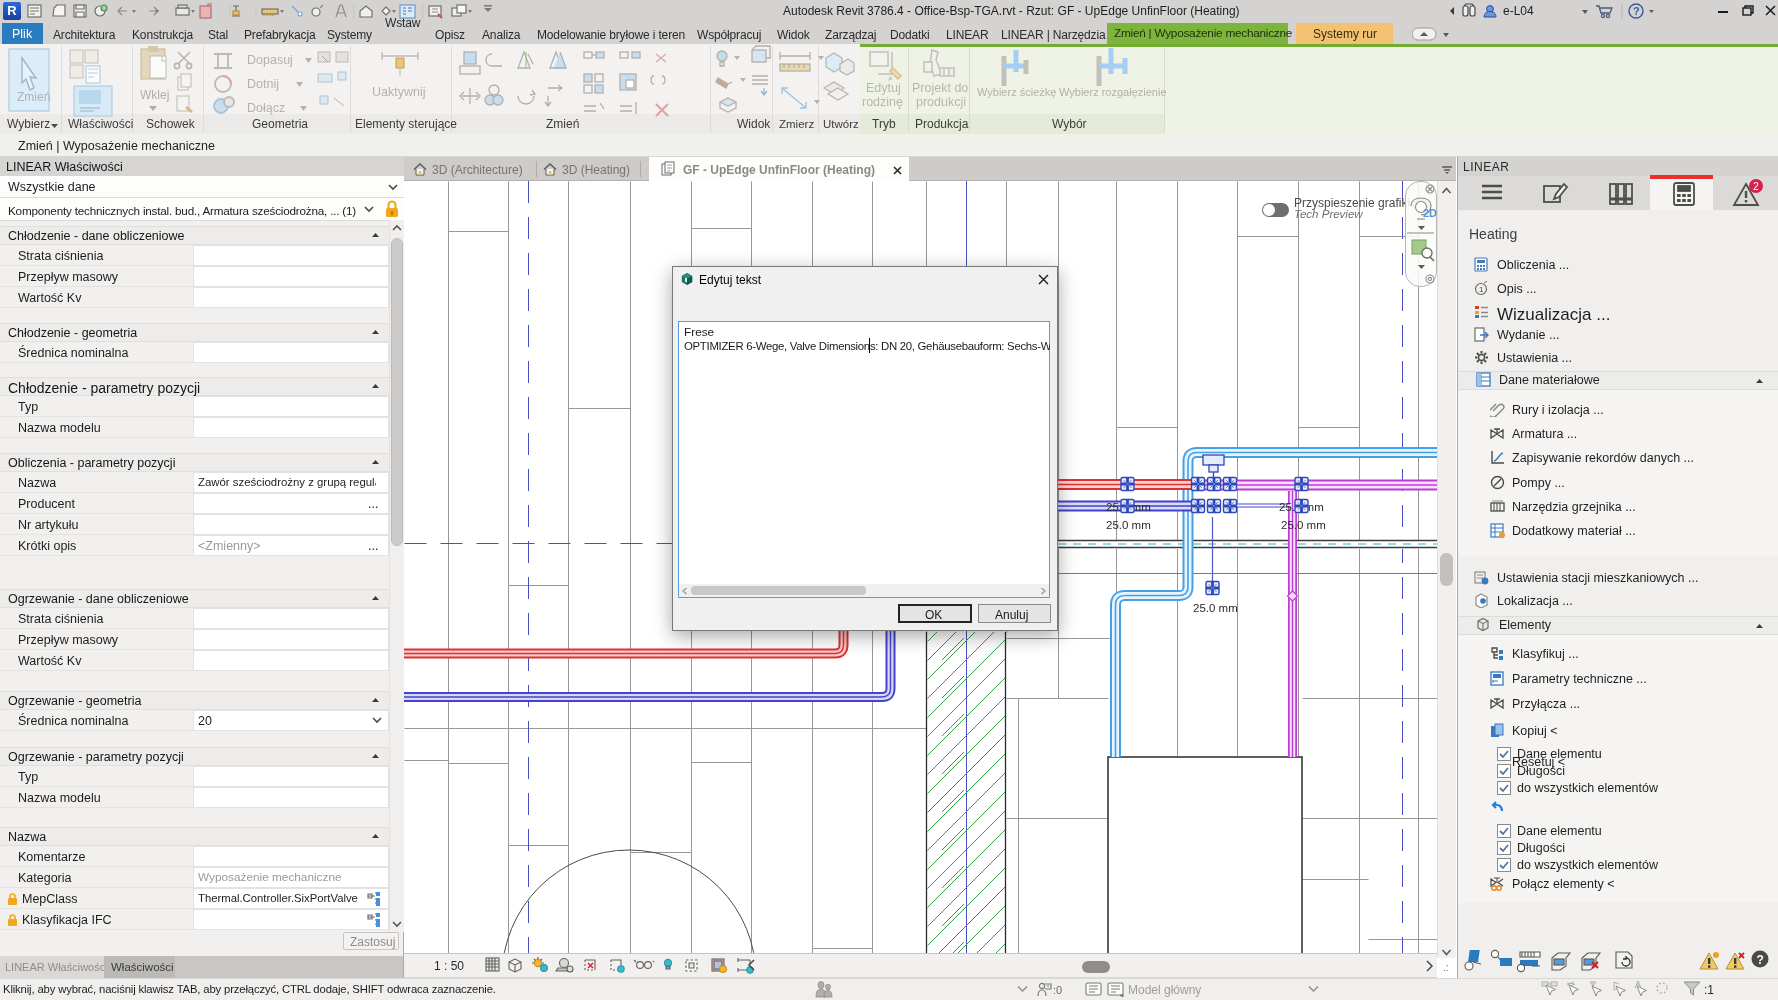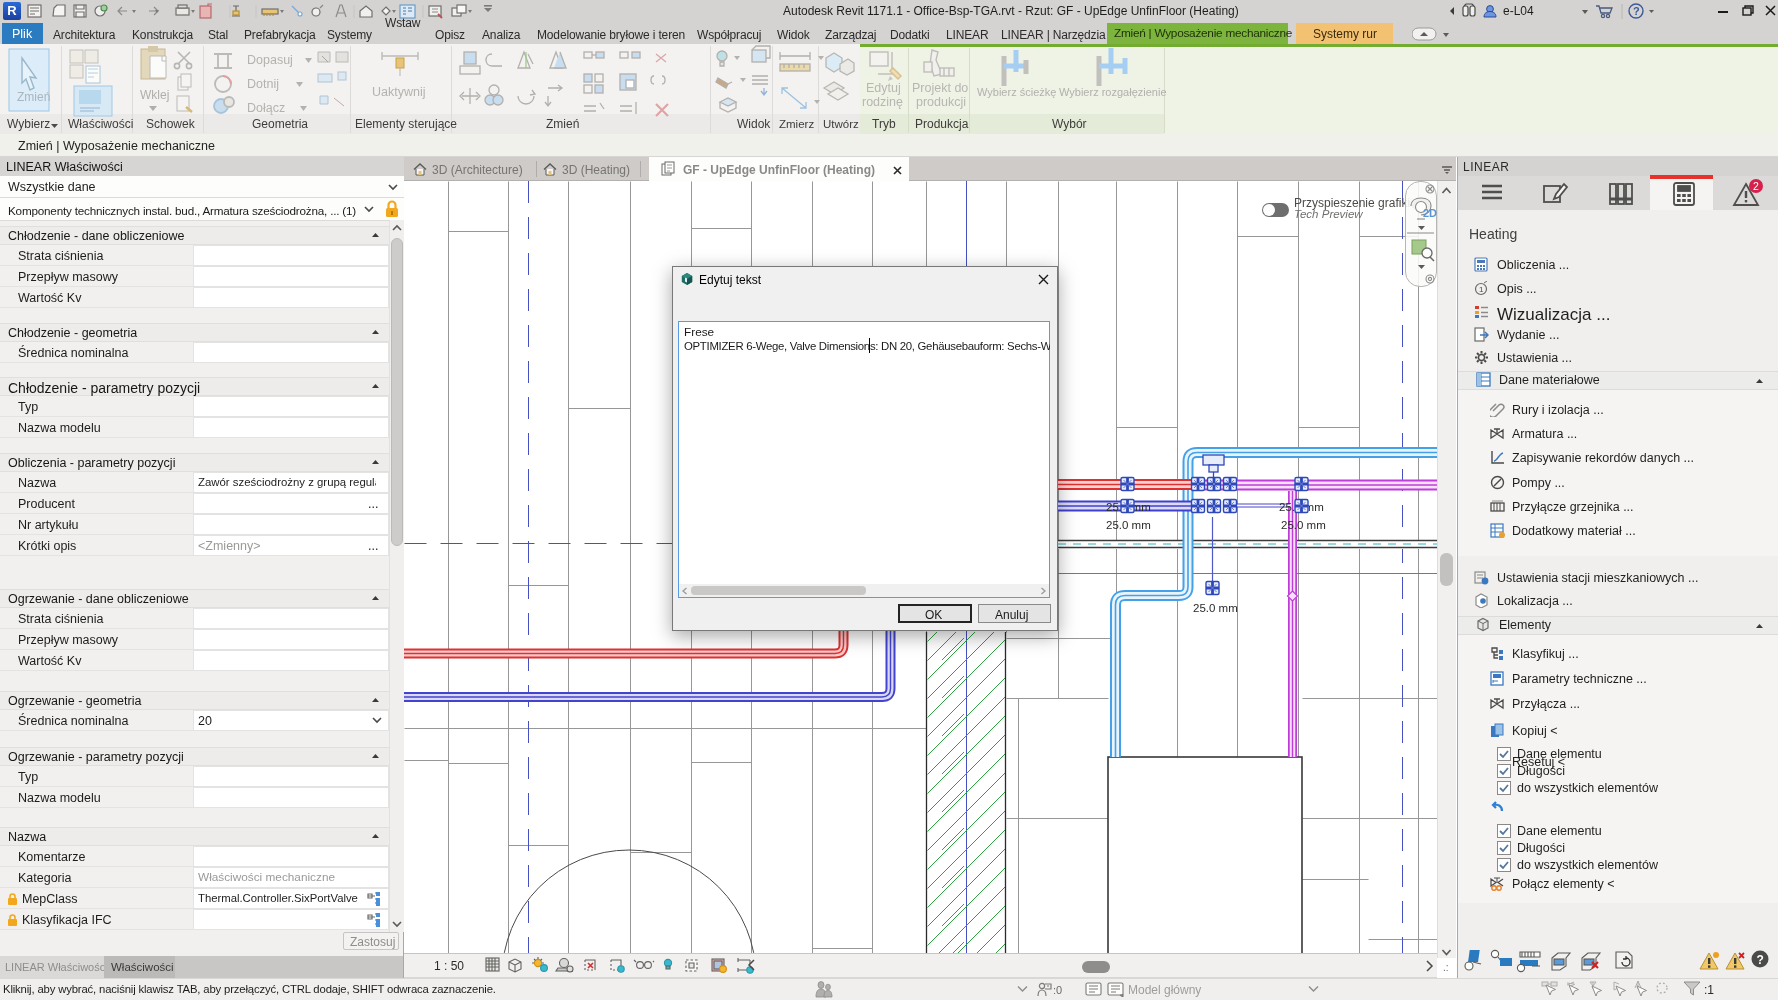--- a/index.html
+++ b/index.html
@@ -57,21 +57,21 @@
 <path d="M108 8l4 0-2 3z"></path>
       <path d="M131 8l4 0-2 3z"></path>
       <path d="M167 8l4 0-2 3z"></path>
       <path d="M256 8l4 0-2 3z"></path>
       <path d="M368 8l4 0-2 3z"></path>
       <path d="M444 8l4 0-2 3z"></path>
 <path d="M460 6h8l-4 4z"></path>
       <rect x="460" y="3" width="8" height="1.6"></rect>
 </g>
 </svg>
-<div class="t" style="left:783px;top:5px;font-size:12px;color:#1e1e1e">Autodesk Revit 1171.1 - Office-Bsp-TGA.rvt - Rzut: GF - UpEdge UnfinFloor (Heating)</div>
+<div class="t" style="left:783px;top:5px;font-size:12px;color:#1e1e1e">Autodesk Revit 3786.4 - Office-Bsp-TGA.rvt - Rzut: GF - UpEdge UnfinFloor (Heating)</div>
 <svg class="a" style="left:1446px;top:2px" width="330" height="19" viewBox="0 0 330 19">
 <path d="M8 5l-4 4 4 4z" fill="#3a3a38"></path>
 <g stroke="#4a4a48" fill="#eee" stroke-width="1.2">
       <rect x="17" y="4" width="5" height="10" rx="2"></rect>
       <rect x="24" y="4" width="5" height="10" rx="2"></rect>
       <path d="M18 4l2-2h6l2 2" fill="none"></path>
     </g>
 <circle cx="44" cy="7" r="3.4" fill="#6c96e0" stroke="#2a4a9a"></circle>
     <path d="M38 15c0-4 3-5.5 6-5.5s6 1.5 6 5.5z" fill="#6c96e0" stroke="#2a4a9a"></path>
 <text x="57" y="13" font-size="12" fill="#1e1e1e" font-family="Liberation Sans">e-L04</text>
@@ -442,21 +442,21 @@
 <div class="t" style="left:8px;top:831px;font-size:12.5px;color:#161616">Nazwa</div>
 <svg class="a" style="left:371px;top:833px" width="9" height="6">
     <path d="M1 5h7L4.5 1z" fill="#3a3a38"></path>
   </svg>
 <div class="a" style="left:193px;top:846px;width:196px;height:21px;background:#fff;border:1px solid #e4e3e1"></div>
 <div class="a" style="left:0;top:866px;width:193px;height:1px;background:#e4e3e1"></div>
 <div class="t" style="left:18px;top:851px;font-size:12.5px;color:#1c1c1c">Komentarze</div>
 <div class="a" style="left:193px;top:867px;width:196px;height:21px;background:#fff;border:1px solid #e4e3e1"></div>
 <div class="a" style="left:0;top:887px;width:193px;height:1px;background:#e4e3e1"></div>
 <div class="t" style="left:18px;top:872px;font-size:12.5px;color:#1c1c1c">Kategoria</div>
-<div class="t" style="left:198px;top:872px;font-size:12.5px;color:#9a9a98;max-width:165px;overflow:hidden;font-size:11.8px !important">Właściwości mechaniczne</div>
+<div class="t" style="left:198px;top:872px;font-size:12.5px;color:#9a9a98;max-width:165px;overflow:hidden;font-size:11.8px !important">Wyposażenie mechaniczne</div>
 <div class="a" style="left:193px;top:888px;width:196px;height:21px;background:#fff;border:1px solid #e4e3e1"></div>
 <div class="a" style="left:0;top:908px;width:193px;height:1px;background:#e4e3e1"></div>
 <svg class="a" style="left:7px;top:893px" width="11" height="12" viewBox="0 0 11 12">
     <rect x="1" y="5" width="9" height="7" rx="1" fill="#f2a81d"></rect>
     <path d="M3 5V3.5a2.5 2.5 0 015 0V5" fill="none" stroke="#f2a81d" stroke-width="1.6"></path>
   </svg>
 <div class="t" style="left:22px;top:893px;font-size:12.5px;color:#1c1c1c">MepClass</div>
 <div class="t" style="left:198px;top:893px;font-size:12.5px;color:#1c1c1c;max-width:168px;overflow:hidden;font-size:11.3px !important">Thermal.Controller.SixPortValve</div>
 <svg class="a" style="left:365px;top:891px" width="18" height="15" viewBox="0 0 18 15">
     <path d="M3 3h4v4H3zM3 5h7M10 2h4M10 8h4M10 12h4" fill="#fff" stroke="#6a6a68" stroke-width="1.2"></path>
@@ -953,21 +953,21 @@
 <svg class="a" style="left:1490px;top:475px" width="15" height="15" viewBox="0 0 15 15">
     <circle cx="7.5" cy="7.5" r="6" fill="none" stroke="#4a4a48" stroke-width="1.4"></circle>
     <path d="M4 11L11 4" stroke="#4a4a48" stroke-width="1.4"></path>
   </svg>
 <div class="t" style="left:1512px;top:477px;font-size:12.5px;color:#1f1f1f">Pompy ...</div>
 <svg class="a" style="left:1490px;top:499px" width="15" height="15" viewBox="0 0 15 15">
     <rect x="1" y="4" width="13" height="8" fill="none" stroke="#4a4a48" stroke-width="1.3"></rect>
     <path d="M4 4v8M7 4v8M10 4v8" stroke="#4a4a48" stroke-width="1"></path>
     <path d="M2 2h11" stroke="#8a8a88"></path>
   </svg>
-<div class="t" style="left:1512px;top:501px;font-size:12.5px;color:#1f1f1f">Przyłącze grzejnika ...</div>
+<div class="t" style="left:1512px;top:501px;font-size:12.5px;color:#1f1f1f">Narzędzia grzejnika ...</div>
 <svg class="a" style="left:1490px;top:523px" width="15" height="15" viewBox="0 0 15 15">
     <rect x="1" y="1" width="12" height="13" fill="#fff" stroke="#3a78c0" stroke-width="1.2"></rect>
     <path d="M1 5h12M1 9h12M5 1v13" stroke="#3a78c0" stroke-width="1"></path>
     <circle cx="12" cy="12" r="3" fill="#e8a030"></circle>
   </svg>
 <div class="t" style="left:1512px;top:525px;font-size:12.5px;color:#1f1f1f">Dodatkowy materiał ...</div>
 <svg class="a" style="left:1474px;top:570px" width="15" height="15" viewBox="0 0 15 15">
     <rect x="1" y="2" width="10" height="11" fill="none" stroke="#8a8a88" stroke-width="1.2"></rect>
     <path d="M3 5h6M3 8h6" stroke="#8a8a88"></path>
     <circle cx="11" cy="11" r="3.4" fill="#3a78c0"></circle>

